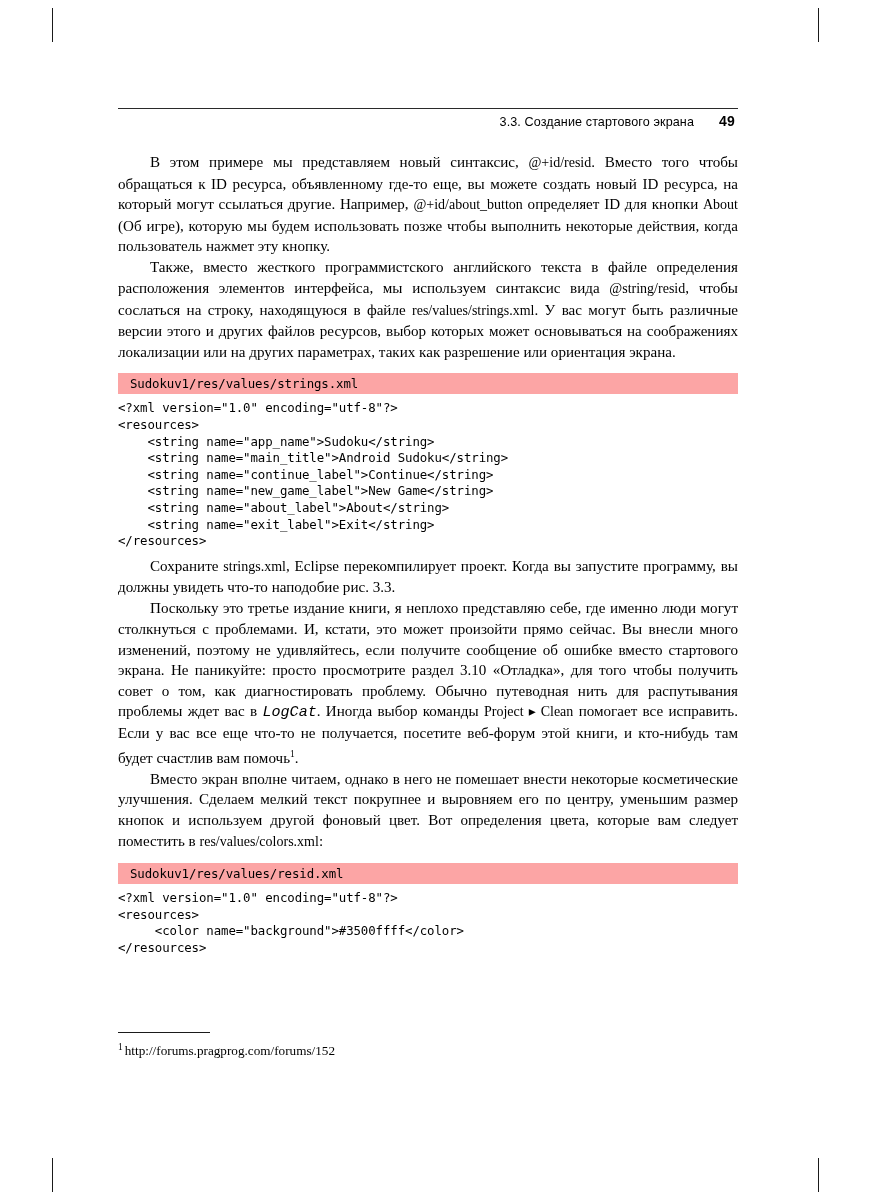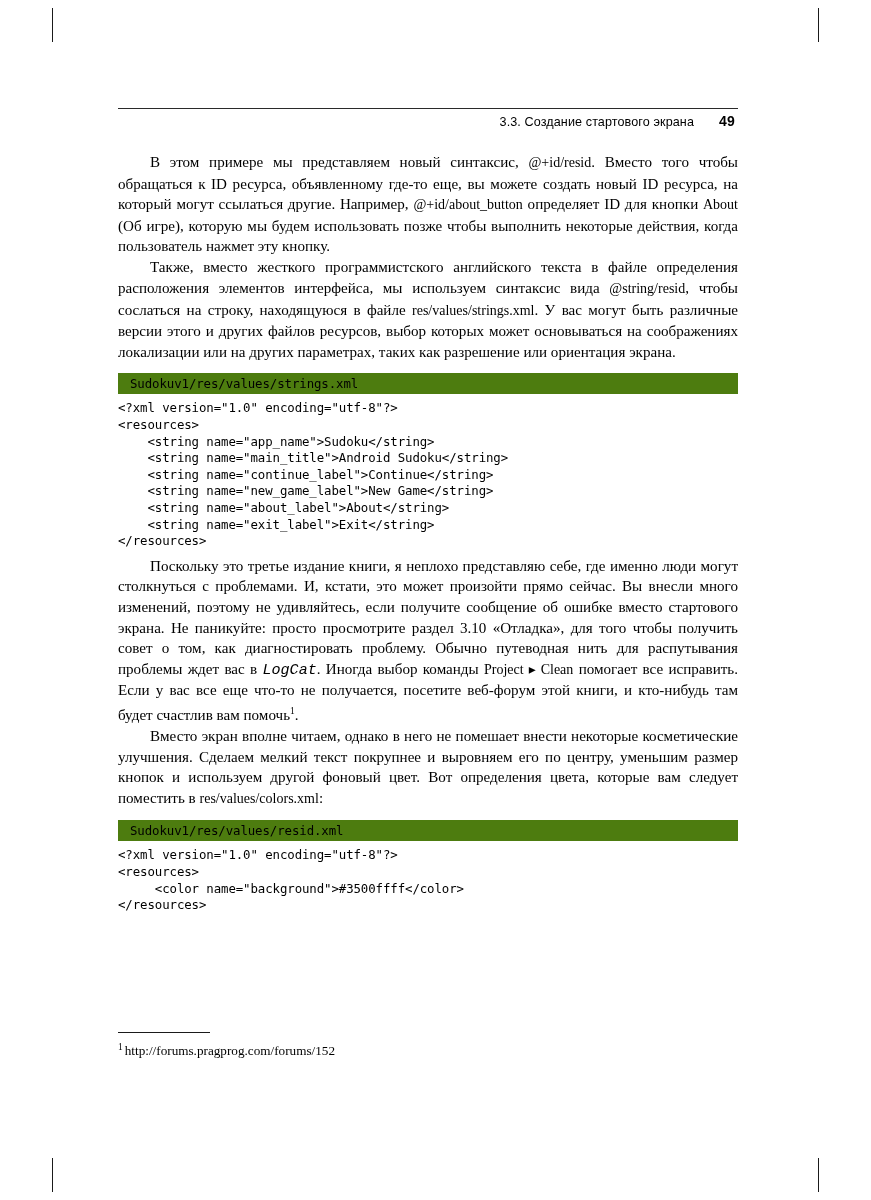--- a/index.html
+++ b/index.html
@@ -79,21 +79,21 @@
   }
 
   .sans {
     font-family: Liberation Serif, serif;
     font-size: 14px;
   }
   .ital { font-style: italic; font-family: Liberation Mono, monospace; }
 
   
   .code-title {
-    background: #4d7c0f;
+    background: #fca5a5;
     font-family: "DejaVu Sans Mono", monospace;
     font-size: 12.4px;
     padding: 3px 0 3px 12px;
     margin-top: 11px;
     margin-bottom: 6px;
     width: 608px;
     letter-spacing: -0.1px;
   }
   pre.code {
     margin: 0 0 6px 0;
@@ -161,20 +161,21 @@
     <pre class="code">&lt;?xml version="1.0" encoding="utf-8"?&gt;
 &lt;resources&gt;
     &lt;string name="app_name"&gt;Sudoku&lt;/string&gt;
     &lt;string name="main_title"&gt;Android Sudoku&lt;/string&gt;
     &lt;string name="continue_label"&gt;Continue&lt;/string&gt;
     &lt;string name="new_game_label"&gt;New Game&lt;/string&gt;
     &lt;string name="about_label"&gt;About&lt;/string&gt;
     &lt;string name="exit_label"&gt;Exit&lt;/string&gt;
 &lt;/resources&gt;</pre>
 
+    <p class="body gap-before"><span>Сохраните </span><span class="sans">strings.xml</span><span>, Eclipse перекомпилирует проект. Когда вы запустите программу, вы должны увидеть что-то наподобие рис. 3.3.</span></p>
 
     <p class="body"><span>Поскольку это третье издание книги, я неплохо представляю себе, где именно люди могут столкнуться с проблемами. И, кстати, это может произойти прямо сейчас. Вы внесли много изменений, поэтому не удивляйтесь, если получите сообщение об ошибке вместо стартового экрана. Не паникуйте: просто просмотрите раздел 3.10 «Отладка», для того чтобы получить совет о том, как диагностировать проблему. Обычно путеводная нить для распутывания проблемы ждет вас в </span><span class="ital">LogCat</span><span>. Иногда выбор команды </span><span class="sans">Project ▸ Clean</span><span> помогает все исправить. Если у вас все еще что-то не получается, посетите веб-форум этой книги, и кто-нибудь там будет счастлив вам помочь</span><span class="fn-mark">1</span><span>.</span></p>
 
     <p class="body"><span>Вместо экран вполне читаем, однако в него не помешает внести некоторые косметические улучшения. Сделаем мелкий текст покрупнее и выровняем его по центру, уменьшим размер кнопок и используем другой фоновый цвет. Вот определения цвета, которые вам следует поместить в </span><span class="sans">res/values/colors.xml</span><span>:</span></p>
 
     <div class="code-title">Sudokuv1/res/values/resid.xml</div>
     <pre class="code">&lt;?xml version="1.0" encoding="utf-8"?&gt;
 &lt;resources&gt;
      &lt;color name="background"&gt;#3500ffff&lt;/color&gt;
 &lt;/resources&gt;</pre>

